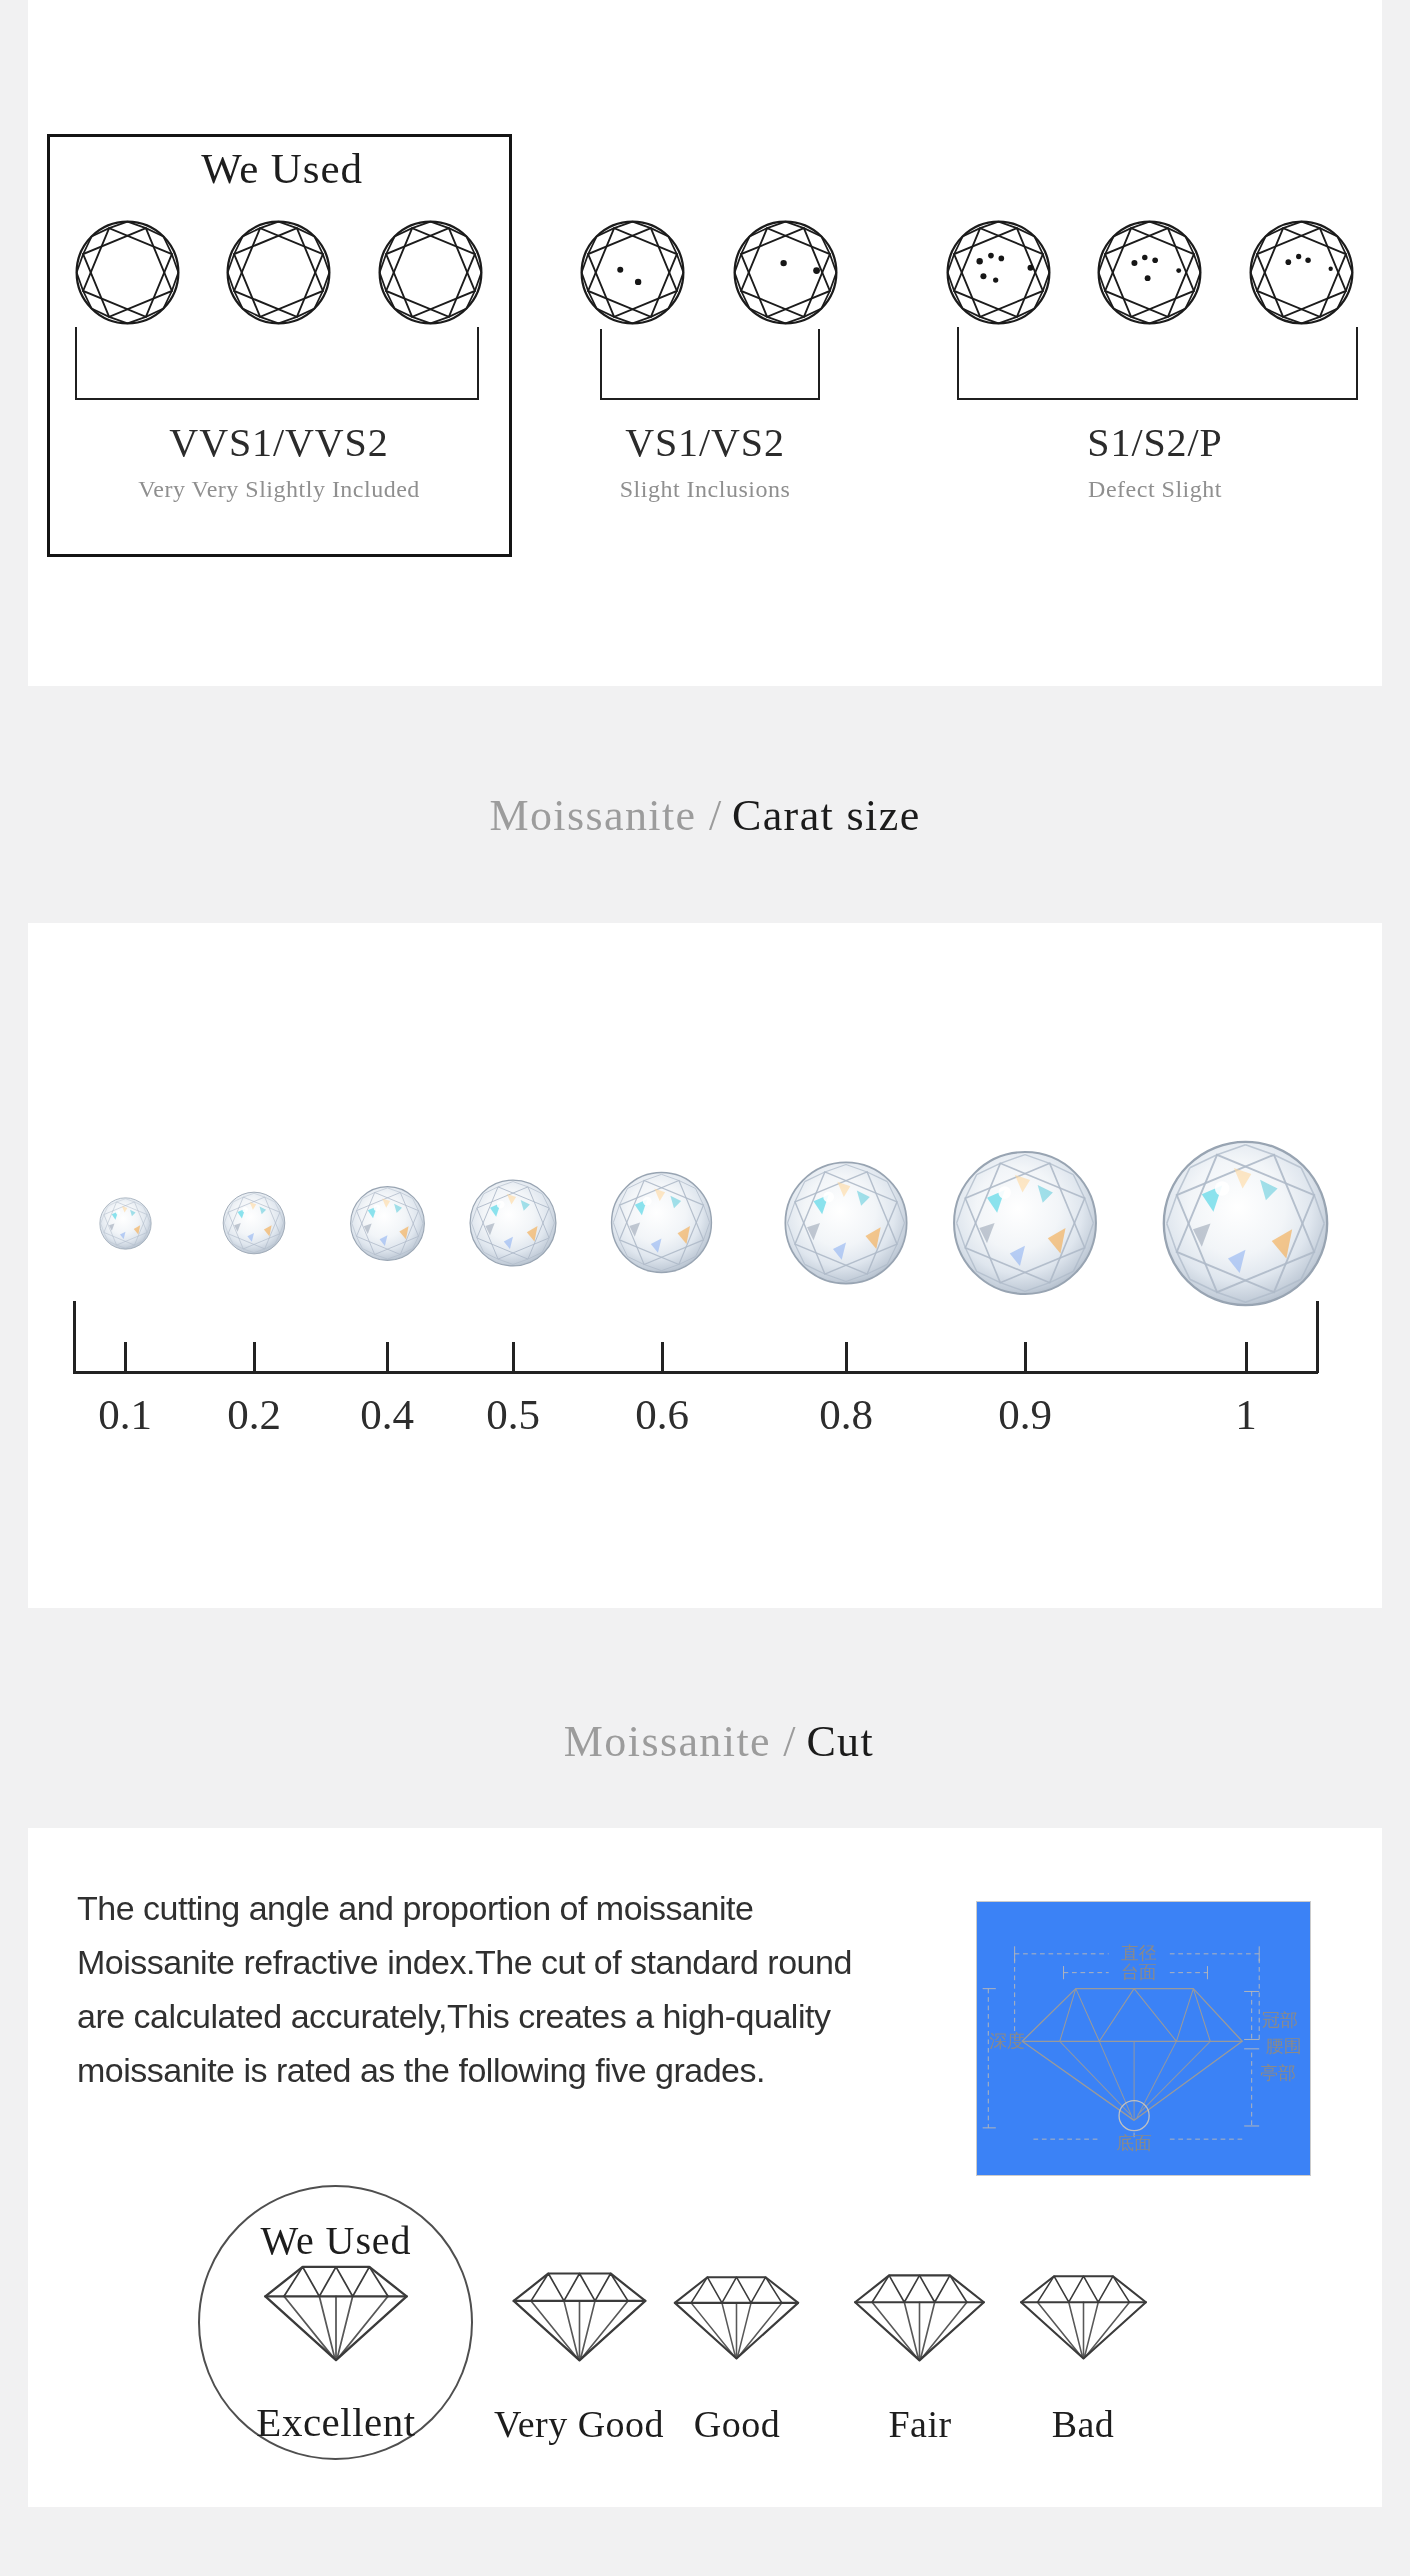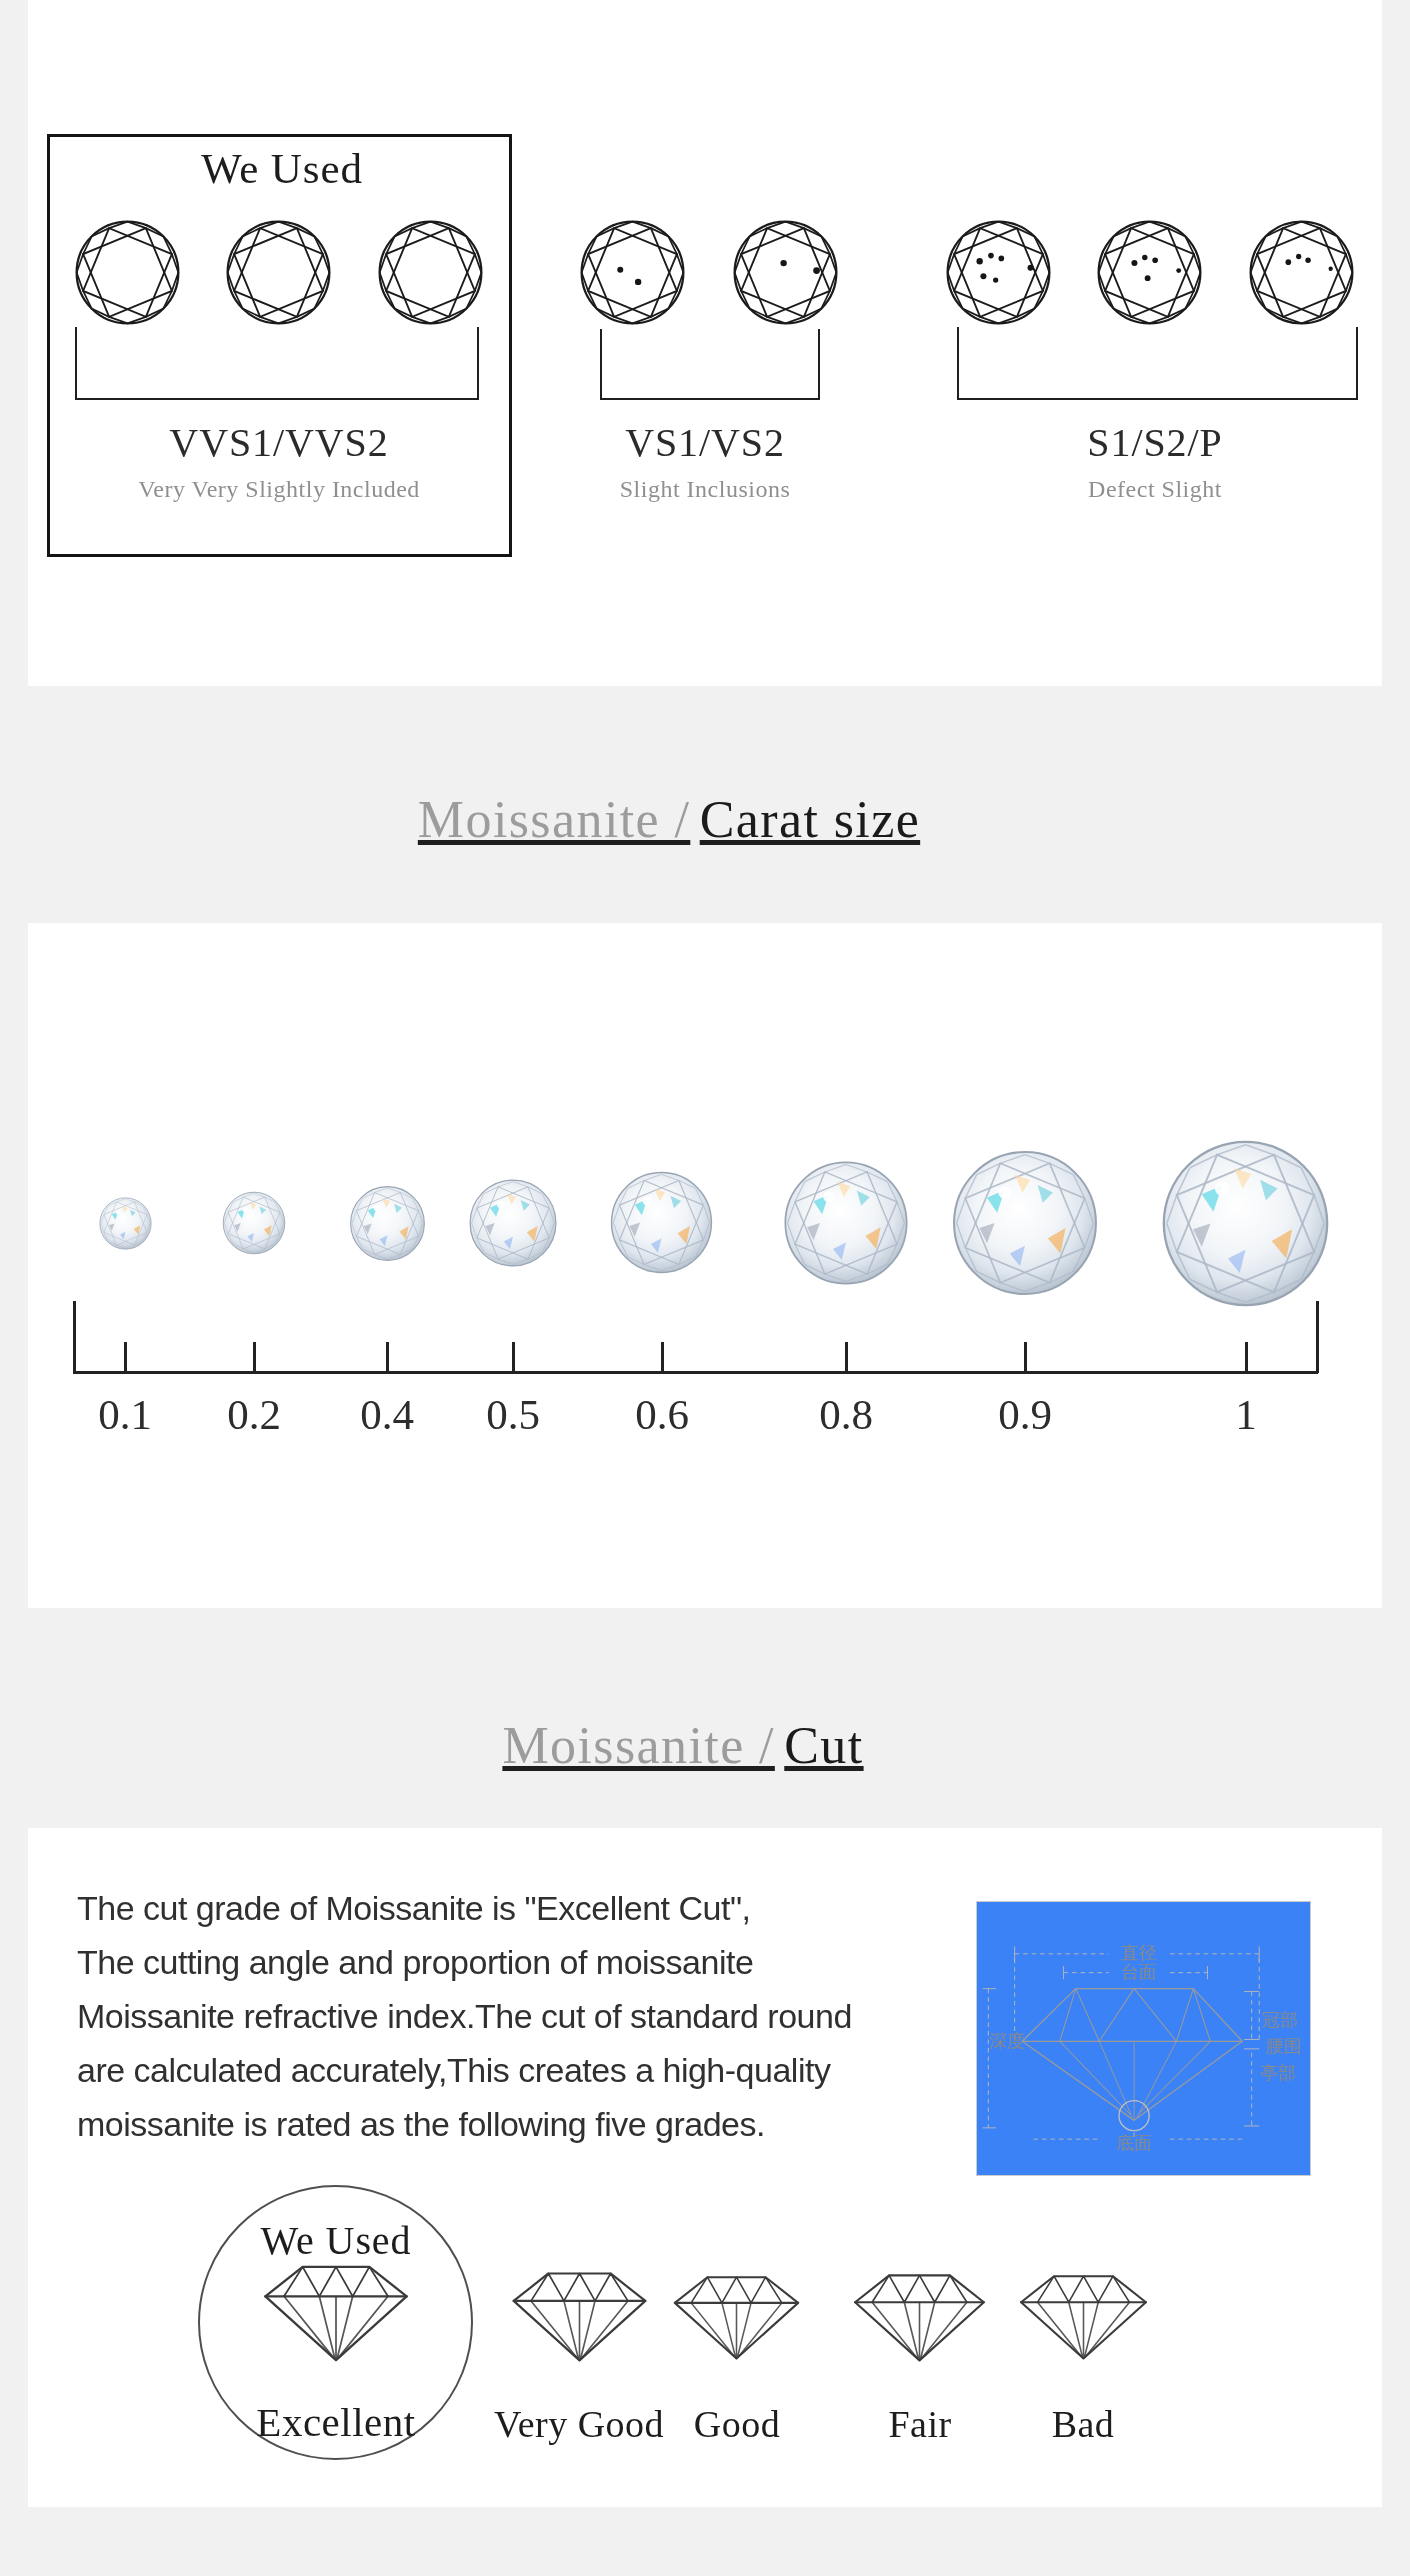--- a/index.html
+++ b/index.html
@@ -9,22 +9,22 @@
   .abs{position:absolute;}
   .ctr{transform:translateX(-50%);white-space:nowrap;}
   .display{font-family:"Liberation Serif",serif;}
   .muted{color:#8f8f8f;}
   .dark{color:#1c1c1c;}
   .weused-box{position:absolute;left:19px;top:134px;width:465px;height:423px;
               border:3.8px solid #141414;box-sizing:border-box;}
   .bracket{border-left:2.8px solid #1f1f1f;border-right:2.8px solid #1f1f1f;border-bottom:2.8px solid #1f1f1f;}
   .grade-title{font-size:40px;color:#2b2b2b;letter-spacing:0.9px;}
   .grade-desc{font-size:24px;color:#8f8f8f;letter-spacing:0.5px;}
-  .band-heading{position:absolute;left:669px;transform:translateX(-50%);font-size:52px;
-                letter-spacing:1.4px;white-space:nowrap;text-decoration:underline;}
+  .band-heading{position:absolute;left:705px;transform:translateX(-50%);font-size:44px;
+                letter-spacing:1.4px;white-space:nowrap;}
   .band-heading .muted{color:#9c9c9c;}
   .band-heading .dark{color:#1b1b1b;margin-left:9.4px;}
   .carat-num{font-size:43px;color:#2d2d2d;}
   .tick{position:absolute;background:#222;}
   .para-line{font-family:"Liberation Sans",sans-serif;font-size:34px;line-height:54px;
              color:#303030;letter-spacing:-0.5px;white-space:nowrap;}
   .diagram-box{position:absolute;left:948px;top:73px;width:333px;height:273px;
                border:0.9px solid #cbcbcb;box-sizing:content-box;background:#3b82f6;}
   .grade-circle{position:absolute;left:170px;top:357px;width:275px;height:275px;
                 border:2.8px solid #4f4f4f;border-radius:50%;box-sizing:border-box;}
@@ -202,21 +202,20 @@
     <div class="abs ctr display carat-num" style="left:1218px;top:467px">1</div>
   </section>
 
   <h2 class="band-heading display" style="top:1702px;margin:14px;font-weight:normal;">
     <span class="muted">Moissanite /</span><span class="dark">Cut</span>
   </h2>
 
   <section class="card" style="top:1828px;height:679px;">
 
     <div class="abs" style="left:49px;top:53px">
-      <div class="para-line">The cut grade of Moissanite is "Excellent Cut",</div>
       <div class="para-line">The cutting angle and proportion of moissanite</div>
       <div class="para-line">Moissanite refractive index.The cut of standard round</div>
       <div class="para-line">are calculated accurately,This creates a high-quality</div>
       <div class="para-line">moissanite is rated as the following five grades.</div>
     </div>
 
     <div class="diagram-box">
       <svg width="333" height="273" viewBox="0 0 354 290">
         <g fill="none" stroke="#b8b8b8" stroke-width="1" stroke-dasharray="5 4">
           <path d="M40 55 L140 55 M205 55 L300 55"></path>

